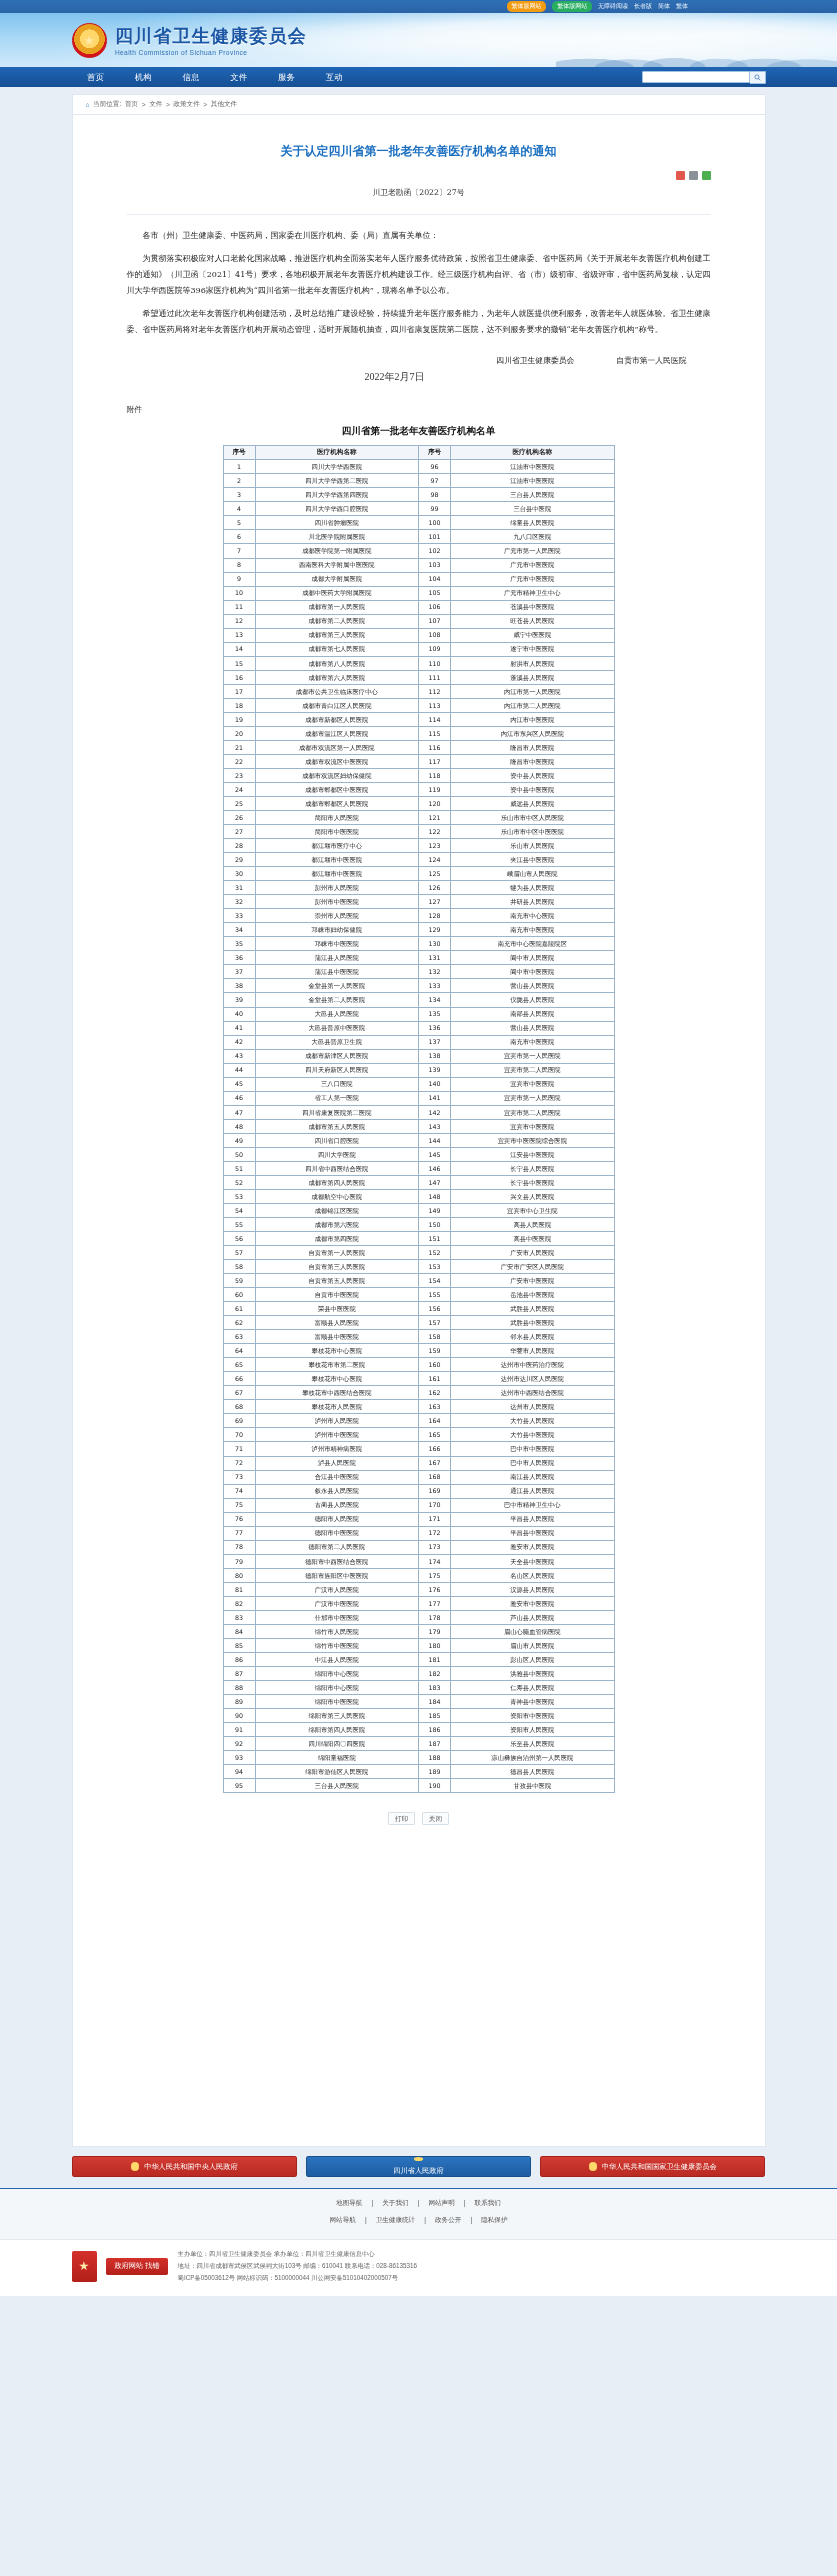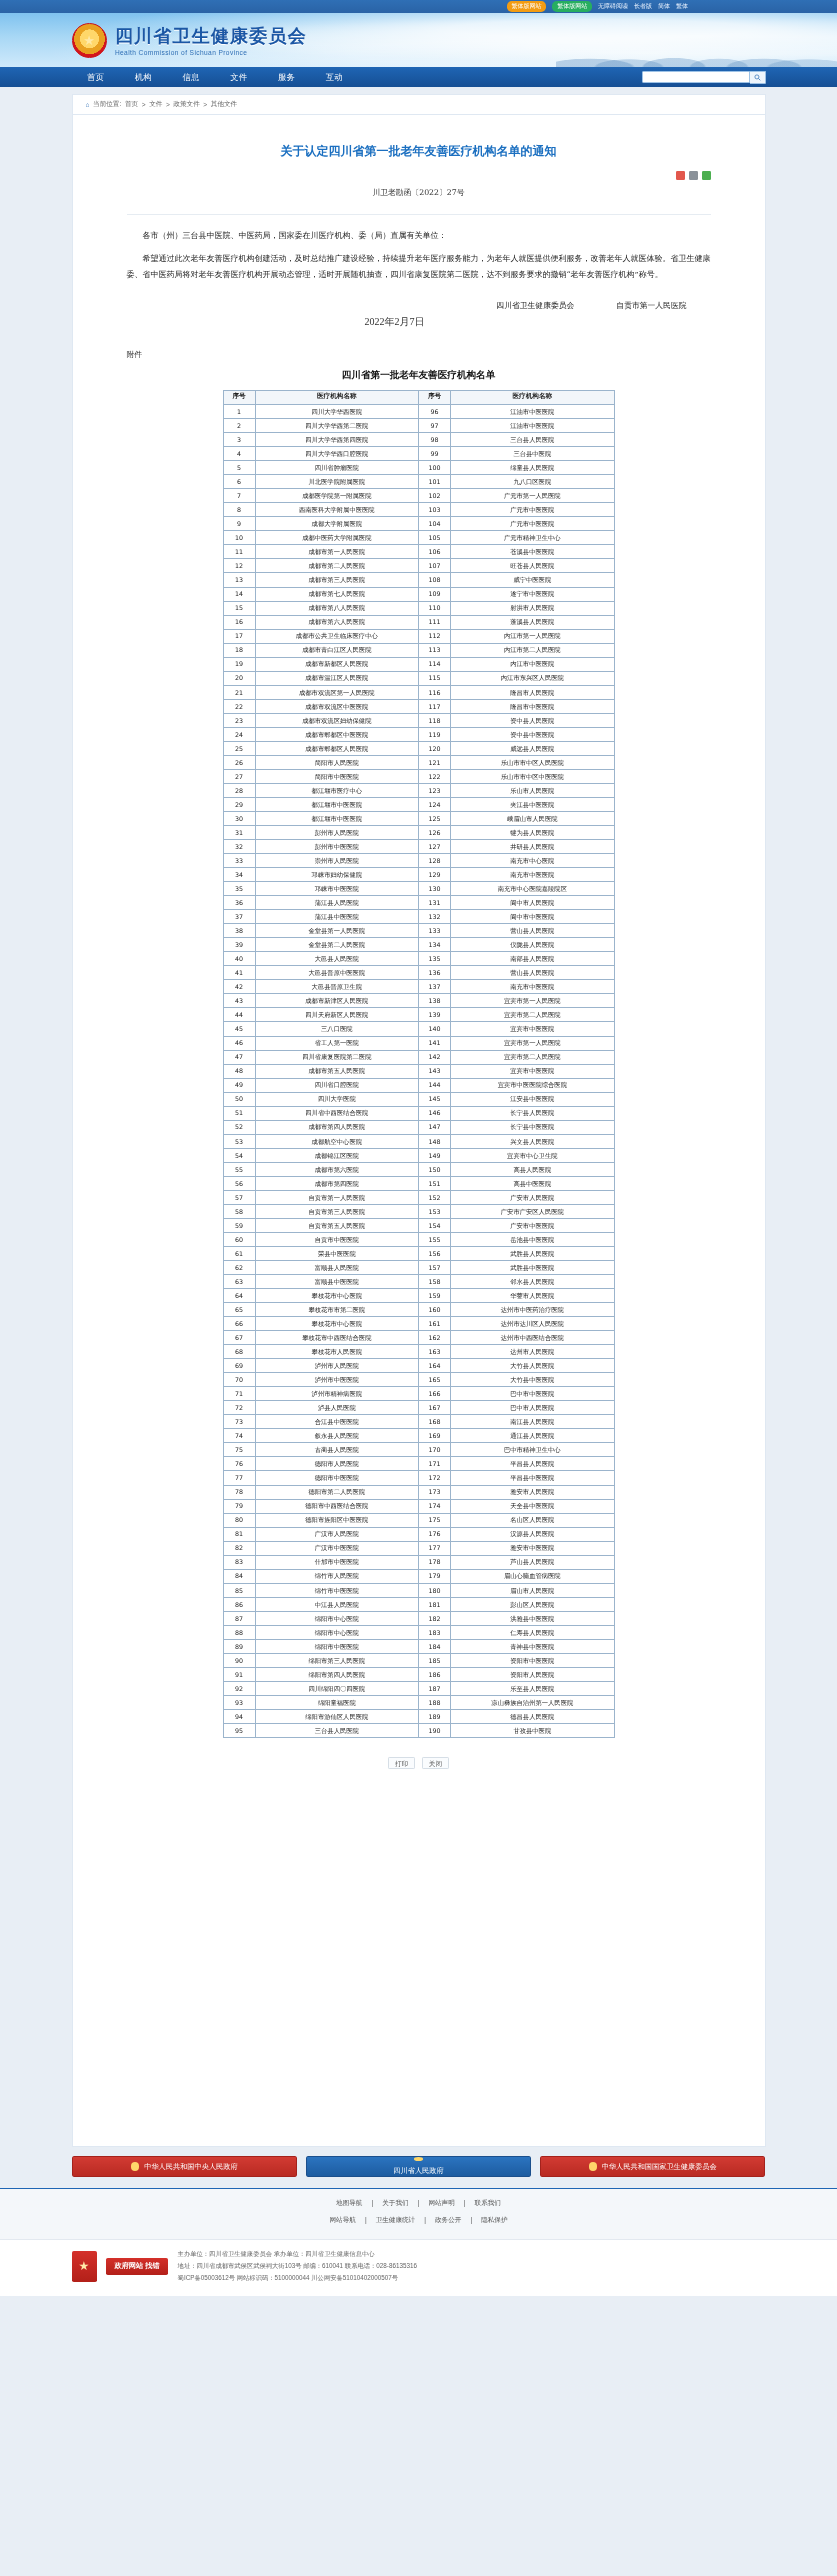--- a/index.html
+++ b/index.html
@@ -176,21 +176,21 @@
   }
   .fb-inner{
     width:694px; margin:0 auto; display:flex; align-items:center; gap:9.6px; padding:8.4px 0 12px 0;
   }
   .gov-badge{
     width:25px; height:31px; background:linear-gradient(#d4302a,#b32019); border-radius:1.8px;
     display:flex; align-items:center; justify-content:center; color:#ffe9a8; font-size:12px; flex:none;
   }
   .gov-red-box{
     background:linear-gradient(#d4302a,#b32019); color:#fff; padding:3.6px 8.4px; border-radius:1.8px;
-    font-size:7.2px; line-height:1.4; text-align:center; flex:none;font-weight:bold;
+    font-size:7.2px; line-height:1.4; text-align:center; flex:none;
   }
   .foot-text{ font-size:6.3px; color:#666; line-height:1.9; text-align:left; }
 </style>
 </head>
 <body>
 
 <div class="page">
 
   <div class="topbar">
     <span class="pill">繁体版网站</span>
@@ -252,21 +252,22 @@
       <div class="share">
         <span class="sq red"></span>
         <span class="sq grey"></span>
         <span class="sq green"></span>
       </div>
 
       <div class="docnum">川卫老勘函〔2022〕27号</div>
       <div class="hr-thin"></div>
 
       <div class="body-text">
-        <p>各市（州）三台县中医院、中医药局，国家委在川医疗机构、委（局）直属有关单位：</p>
+        <p>各市（州）卫生健康委、中医药局，国家委在川医疗机构、委（局）直属有关单位：</p>
+        <p>为贯彻落实积极应对人口老龄化国家战略，推进医疗机构全面落实老年人医疗服务优待政策，按照省卫生健康委、省中医药局《关于开展老年友善医疗机构创建工作的通知》（川卫函〔2021〕41号）要求，各地积极开展老年友善医疗机构建设工作。经三级医疗机构自评、省（市）级初审、省级评审，省中医药局复核，认定四川大学华西医院等396家医疗机构为“四川省第一批老年友善医疗机构”，现将名单予以公布。</p>
         <p>希望通过此次老年友善医疗机构创建活动，及时总结推广建设经验，持续提升老年医疗服务能力，为老年人就医提供便利服务，改善老年人就医体验。省卫生健康委、省中医药局将对老年友善医疗机构开展动态管理，适时开展随机抽查，四川省康复医院第二医院，达不到服务要求的撤销“老年友善医疗机构”称号。</p>
       </div>
 
       <div class="sign">
         <div>四川省卫生健康委员会</div>
         <div>自贡市第一人民医院</div>
       </div>
       <div class="dateline">2022年2月7日</div>
 
       <div class="attach-label">附件</div>

